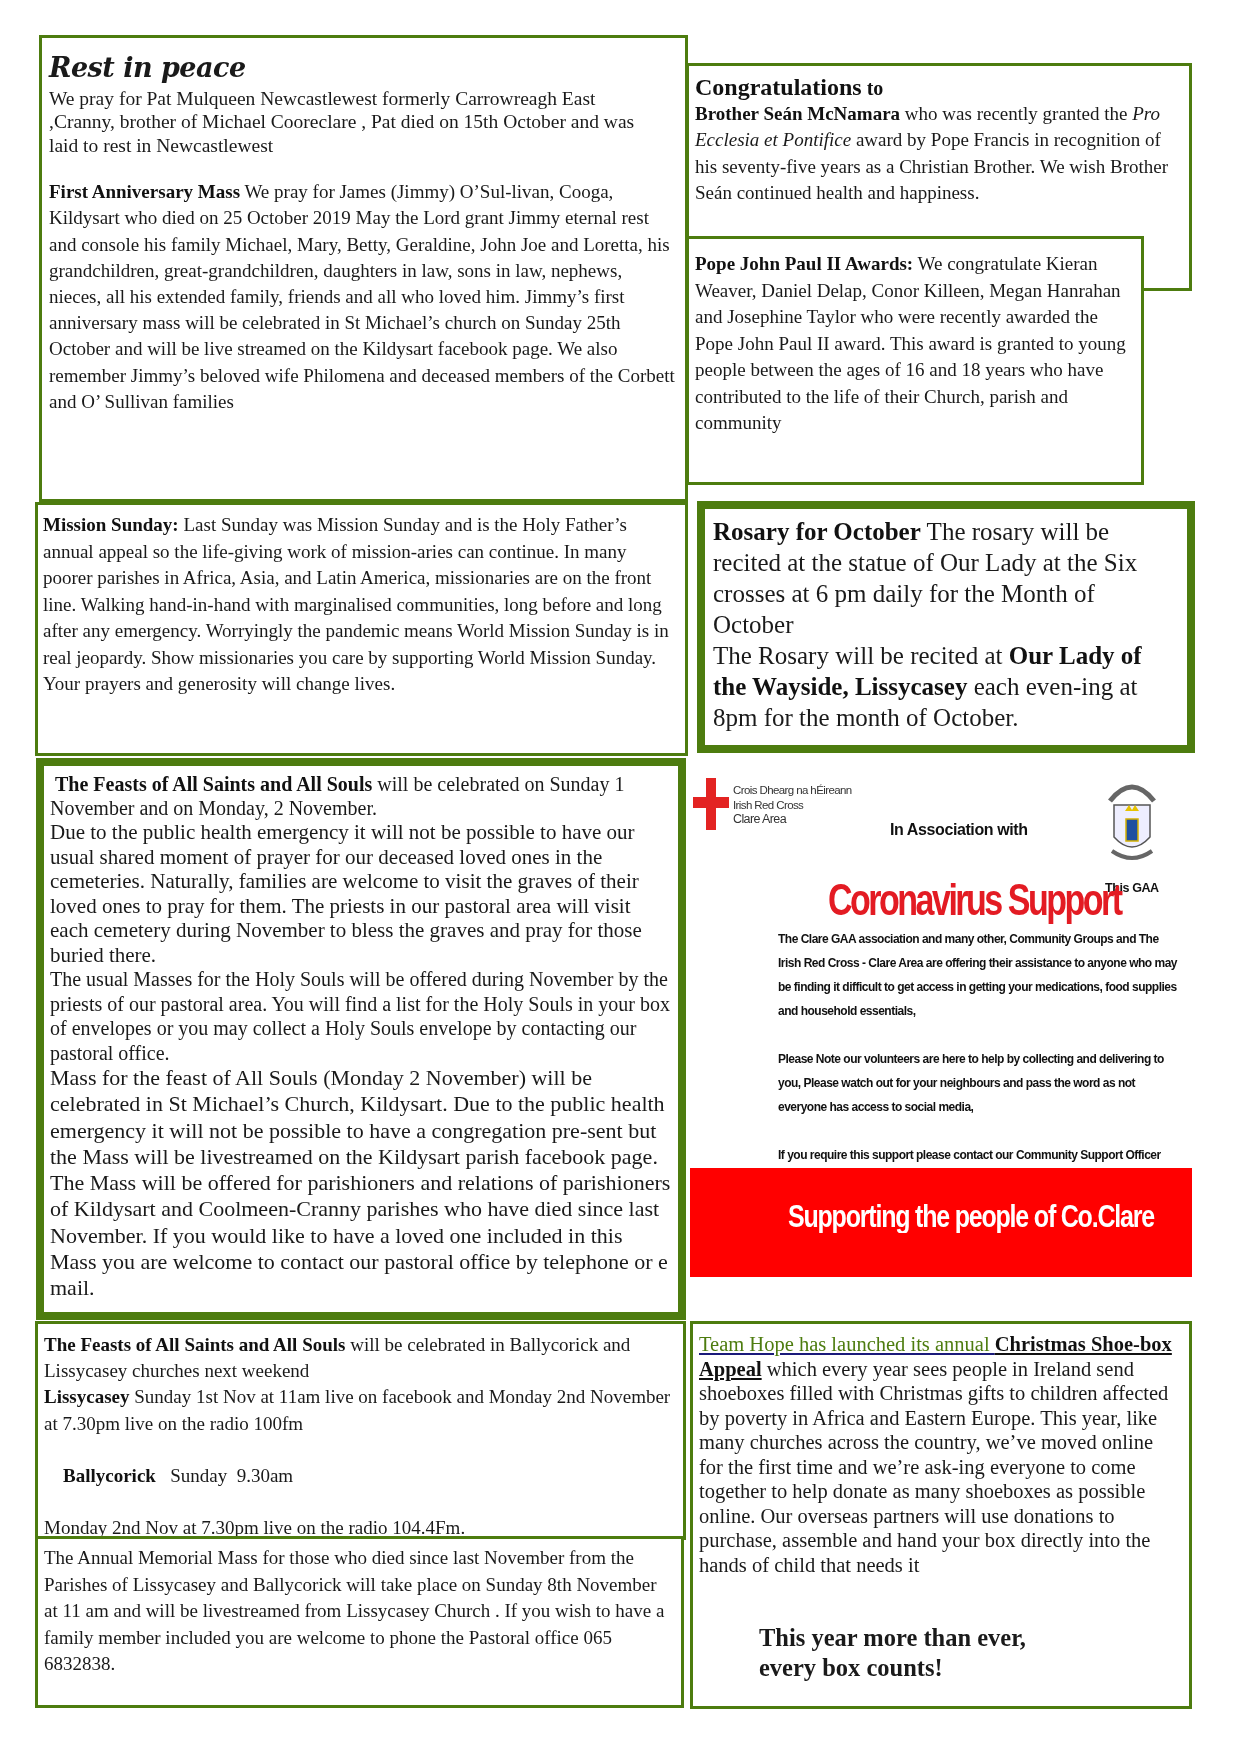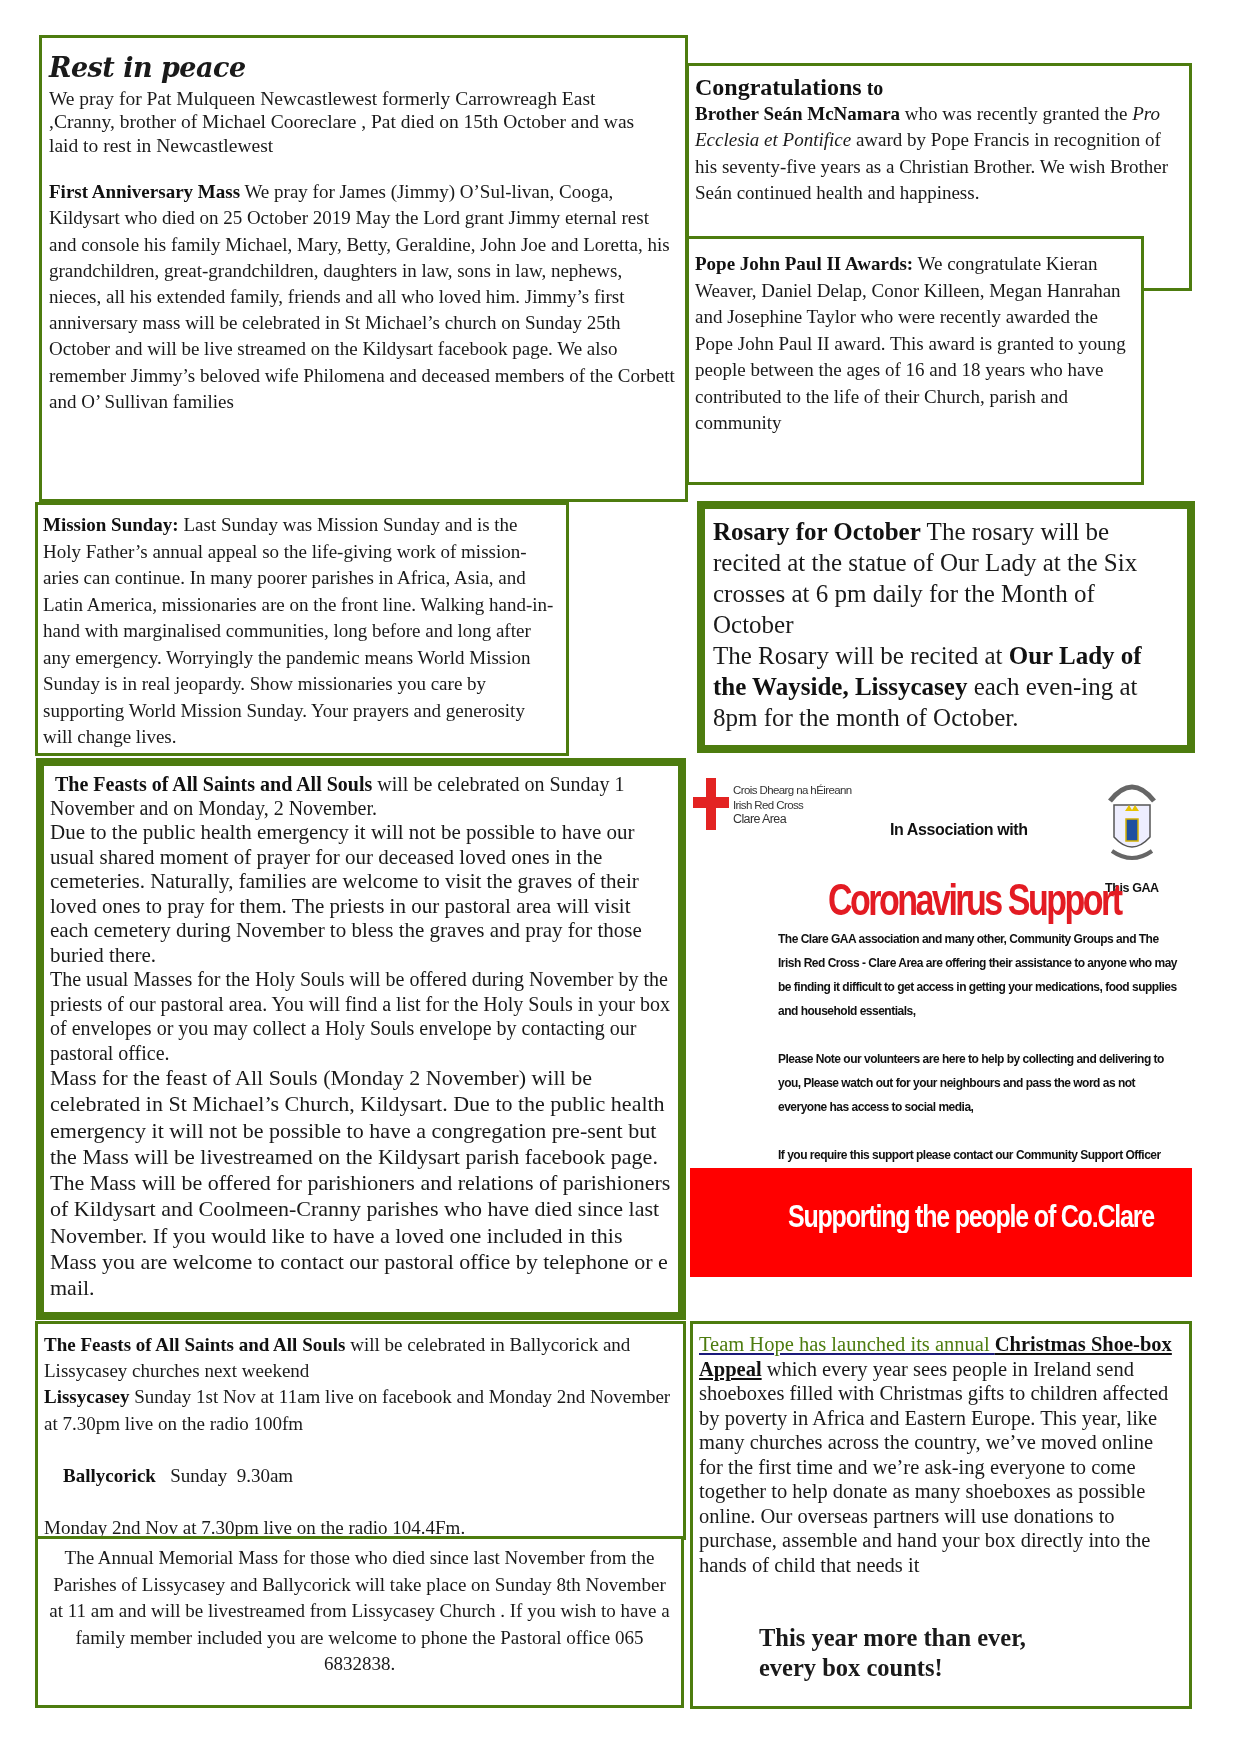--- a/index.html
+++ b/index.html
@@ -53,21 +53,21 @@
     <b>Brother Seán McNamara</b><span> who was recently granted the </span><i>Pro Ecclesia et Pontifice</i><span> award by Pope Francis in recognition of his seventy-five years as a Christian Brother. We wish Brother Seán continued health and happiness.</span>
   </p>
 </div>
 
 <div class="box thick" style="left:686px; top:236px; width:458px; height:249px; padding:12px 8px 0 6px;">
   <p class="t22" style="line-height:26.5px;">
     <b>Pope John Paul II Awards:</b><span> We congratulate Kieran Weaver, Daniel Delap, Conor Killeen, Megan Hanrahan and Josephine Taylor who were recently awarded the Pope John Paul II award. This award is granted to young people between the ages of 16 and 18 years who have contributed to the life of their Church, parish and community</span>
   </p>
 </div>
 
-<div class="box thick" style="left:35px; top:502px; width:534px; height:254px; padding:7px 8px 12px 5px;">
+<div class="box thick" style="left:35px; top:502px; width:653px; height:254px; padding:7px 8px 12px 5px;">
   <p class="t22" style="line-height:26.5px;">
     <b>Mission Sunday:</b><span> Last Sunday was Mission Sunday and  is the Holy Father’s annual appeal so the life-giving work of mission-aries can continue. In many poorer parishes in Africa, Asia, and Latin America, missionaries are on the front line. Walking hand-in-hand with marginalised communities, long before and long after any emergency. Worryingly the pandemic means World Mission Sunday is in real jeopardy. Show missionaries you care by supporting World Mission Sunday. Your prayers and generosity will change lives.</span>
   </p>
 </div>
 
 <div class="box" style="left:697px; top:501px; width:498px; height:252px; padding:7px 8px 0 8px;">
   <p class="t24" style="font-size:25px;">
     <b>Rosary  for October</b><span> The  rosary  will be recited at the statue of Our Lady at the Six crosses  at 6 pm  daily for the Month of October</span>
   </p>
   <p class="t24" style="font-size:25px;">
@@ -120,21 +120,21 @@
   <p class="t22">
     <b>Lissycasey</b><span> Sunday 1st  Nov at 11am live on facebook and Monday 2nd November  at 7.30pm live on the radio 100fm</span>
   </p>
   <p class="t22" style="white-space:pre;">
     <b>Ballycorick</b><span>   Sunday  9.30am</span>
   </p>
   <p class="t22">Monday 2nd Nov at 7.30pm live on the radio 104.4Fm.</p>
 
 </div>
 
-<div class="box thick" style="left:35px; top:1536px; width:649px; height:172px; padding:6px 6px 0 6px;text-align:center;">
+<div class="box thick" style="left:35px; top:1536px; width:649px; height:172px; padding:6px 6px 0 6px;">
   <p class="t22" style="line-height:26.5px;">The Annual Memorial Mass for those  who died since last November from the Parishes of  Lissycasey and Ballycorick will take place on Sunday 8th November at 11 am  and will be livestreamed from Lissycasey Church . If you wish to have  a family member included  you  are welcome to phone  the Pastoral office  065 6832838.</p>
 </div>
 
 <div class="box thick" style="left:690px; top:1321px; width:502px; height:388px; padding:8px 8px 0 6px;">
   <p class="t20" style="font-size:20.5px; line-height:24.5px;">
     <span class="link">Team Hope has launched its annual </span><b class="ul">Christmas Shoe-box Appeal</b><span> which every year sees people in Ireland send shoeboxes filled with Christmas gifts to children affected by poverty in Africa and Eastern Europe. This year, like many churches across the country, we’ve moved online for the first time and we’re ask-ing everyone to come together to help donate as many shoeboxes as possible online. Our overseas partners will use donations to purchase, assemble and hand your box directly into the hands of child that needs it</span>
   </p>
   <div class="shoe-tag">
     <div>This year more than ever,</div>
     <div>every box counts!</div>

